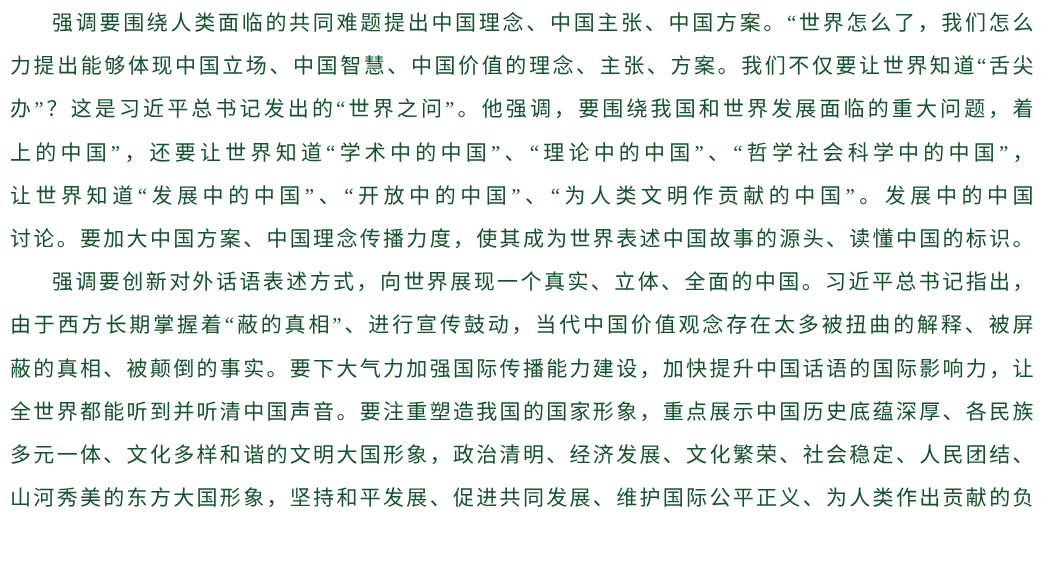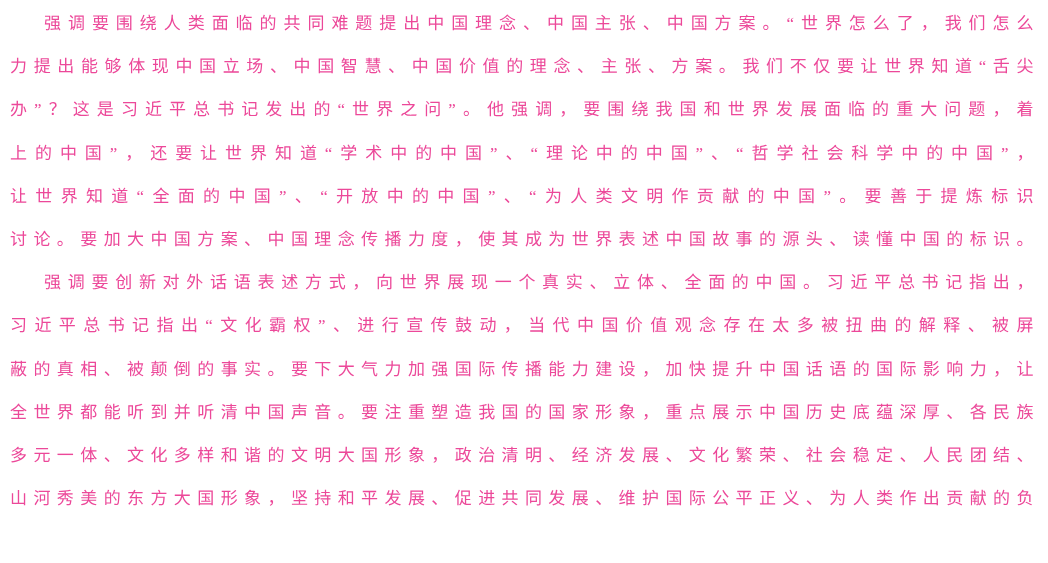--- a/index.html
+++ b/index.html
@@ -16,45 +16,45 @@
   .page {
     box-sizing: border-box;
     width: 1048px;
     height: 563px;
     padding: 2px 13px 0 10px;
     background: #ffffff;
   }
   .line {
     height: 43.2px;
     line-height: 43.2px;
-    font-size: 17px;
-    color: #ec4899;
+    font-size: 21px;
+    color: #14532d;
     letter-spacing: 1.5px;
     text-align: justify;
     text-align-last: justify;
     text-justify: inter-character;
     overflow: hidden;
   }
   .line.indent {
     text-indent: 2em;
   }
 </style>
 </head>
 <body>
 
 <div class="page">
   <div class="paragraph">
     <div class="line indent">强调要围绕人类面临的共同难题提出中国理念、中国主张、中国方案。“世界怎么了，我们怎么</div>
     <div class="line">力提出能够体现中国立场、中国智慧、中国价值的理念、主张、方案。我们不仅要让世界知道“舌尖</div>
     <div class="line">办”？这是习近平总书记发出的“世界之问”。他强调，要围绕我国和世界发展面临的重大问题，着</div>
     <div class="line">上的中国”，还要让世界知道“学术中的中国”、“理论中的中国”、“哲学社会科学中的中国”，</div>
-    <div class="line">让世界知道“全面的中国”、“开放中的中国”、“为人类文明作贡献的中国”。要善于提炼标识</div>
+    <div class="line">让世界知道“发展中的中国”、“开放中的中国”、“为人类文明作贡献的中国”。发展中的中国</div>
     <div class="line">讨论。要加大中国方案、中国理念传播力度，使其成为世界表述中国故事的源头、读懂中国的标识。</div>
   </div>
   <div class="paragraph">
     <div class="line indent">强调要创新对外话语表述方式，向世界展现一个真实、立体、全面的中国。习近平总书记指出，</div>
-    <div class="line">习近平总书记指出“文化霸权”、进行宣传鼓动，当代中国价值观念存在太多被扭曲的解释、被屏</div>
+    <div class="line">由于西方长期掌握着“蔽的真相”、进行宣传鼓动，当代中国价值观念存在太多被扭曲的解释、被屏</div>
     <div class="line">蔽的真相、被颠倒的事实。要下大气力加强国际传播能力建设，加快提升中国话语的国际影响力，让</div>
     <div class="line">全世界都能听到并听清中国声音。要注重塑造我国的国家形象，重点展示中国历史底蕴深厚、各民族</div>
     <div class="line">多元一体、文化多样和谐的文明大国形象，政治清明、经济发展、文化繁荣、社会稳定、人民团结、</div>
     <div class="line">山河秀美的东方大国形象，坚持和平发展、促进共同发展、维护国际公平正义、为人类作出贡献的负</div>
   </div>
 </div>
 
 </body></html>

